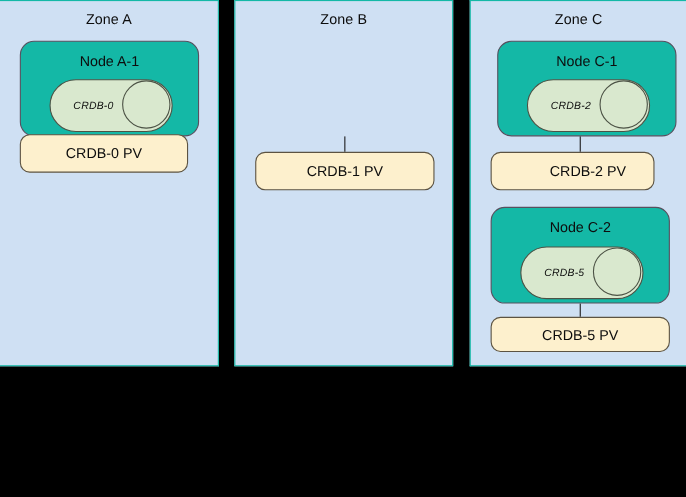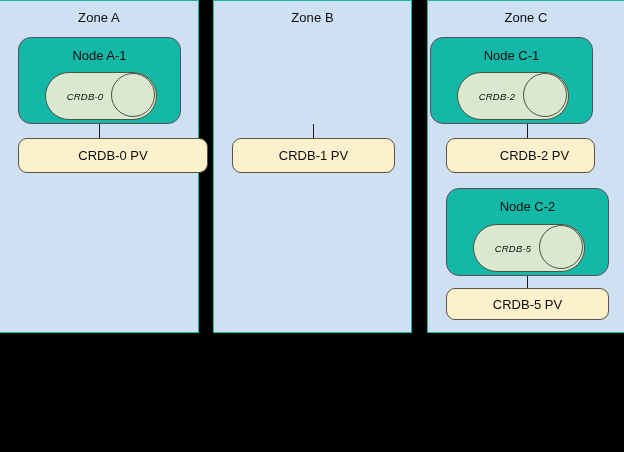--- a/index.html
+++ b/index.html
@@ -134,37 +134,37 @@
       <div class="node-title">Node A-1</div>
       <div class="cylinder" style="left:26px; top:34px;">
         <div class="cyl-body"></div>
         <div class="cyl-cap"></div>
         <div class="cyl-label">CRDB-0</div>
       </div>
     </div>
 
     <div class="connector" style="left:99px; top:123px; height:14px;"></div>
 
-    <div class="pv" style="left:18px; top:137px; width:190px; height:35px;">CRDB-0 PV</div>
+    <div class="pv" style="left:18px; top:121px; width:153px; height:35px;">CRDB-0 PV</div>
   </div>
 
   <div class="zone" id="zone-b">
     <div class="zone-title">Zone B</div>
 
 
     <div class="connector" style="left:99px; top:123px; height:14px;"></div>
 
     <div class="pv" style="left:18px; top:137px; width:163px; height:35px;">CRDB-1 PV</div>
 
   </div>
 
   <div class="zone" id="zone-c">
     <div class="zone-title">Zone C</div>
 
-    <div class="node" style="left:2px; top:36px; width:163px; height:87px;">
+    <div class="node" style="left:24px; top:36px; width:163px; height:87px;">
       <div class="node-title">Node C-1</div>
       <div class="cylinder" style="left:26px; top:34px;">
         <div class="cyl-body"></div>
         <div class="cyl-cap"></div>
         <div class="cyl-label">CRDB-2</div>
       </div>
     </div>
 
     <div class="connector" style="left:99px; top:123px; height:14px;"></div>
 

